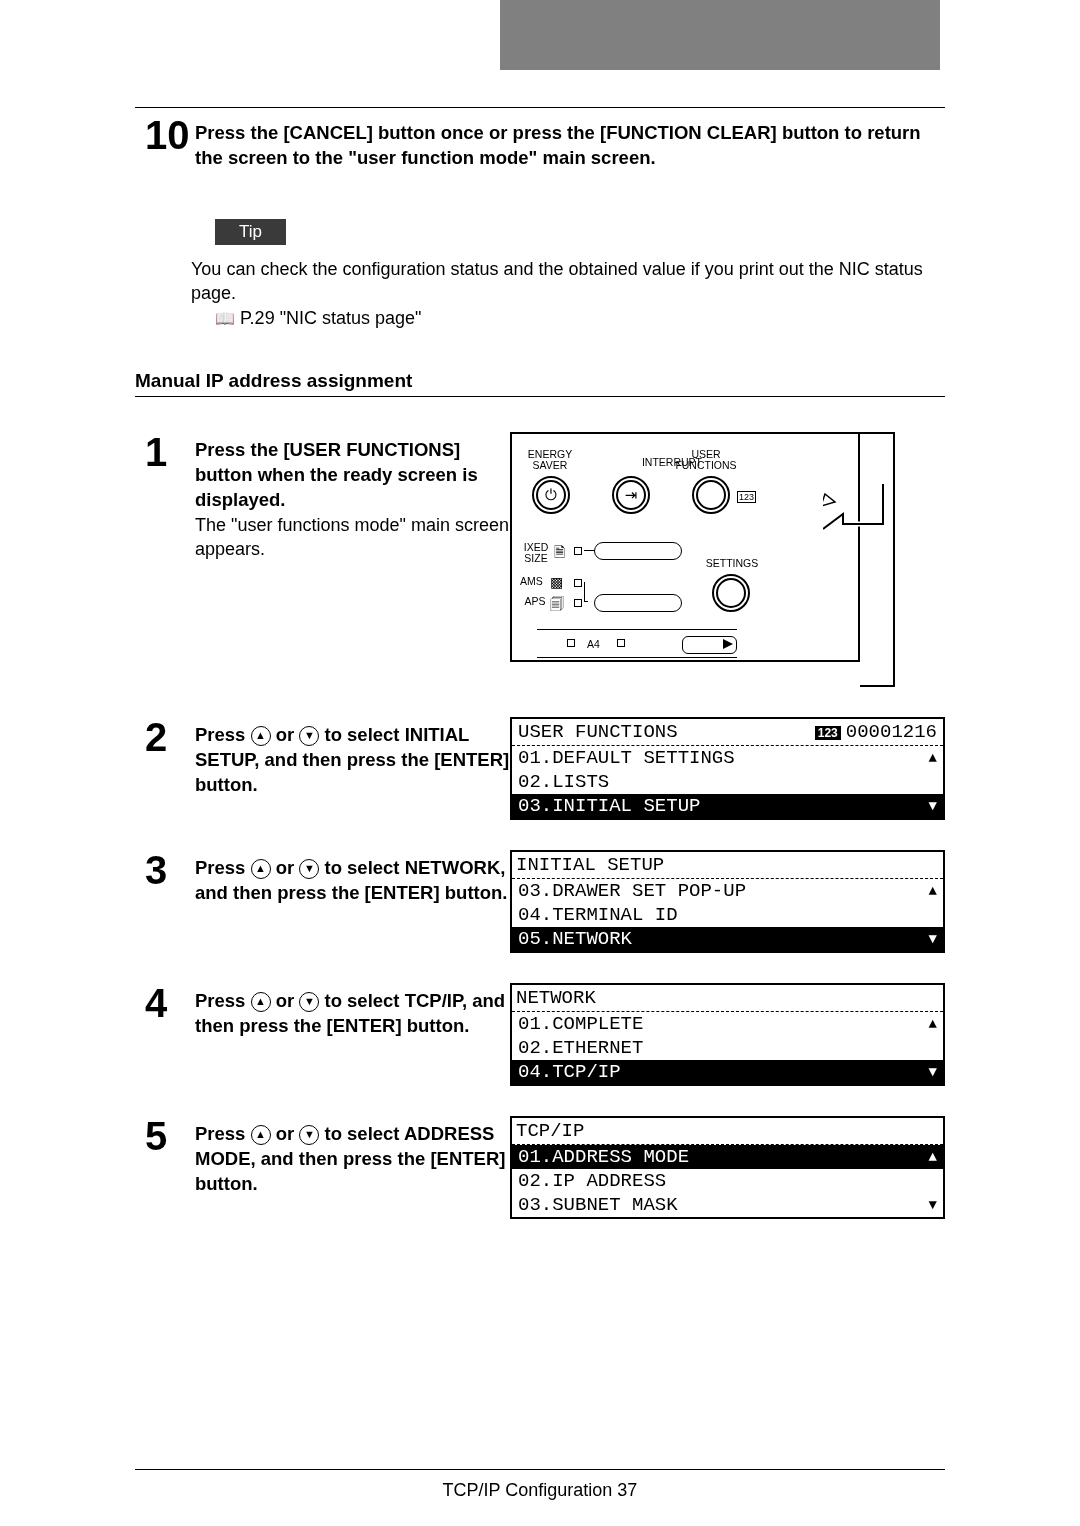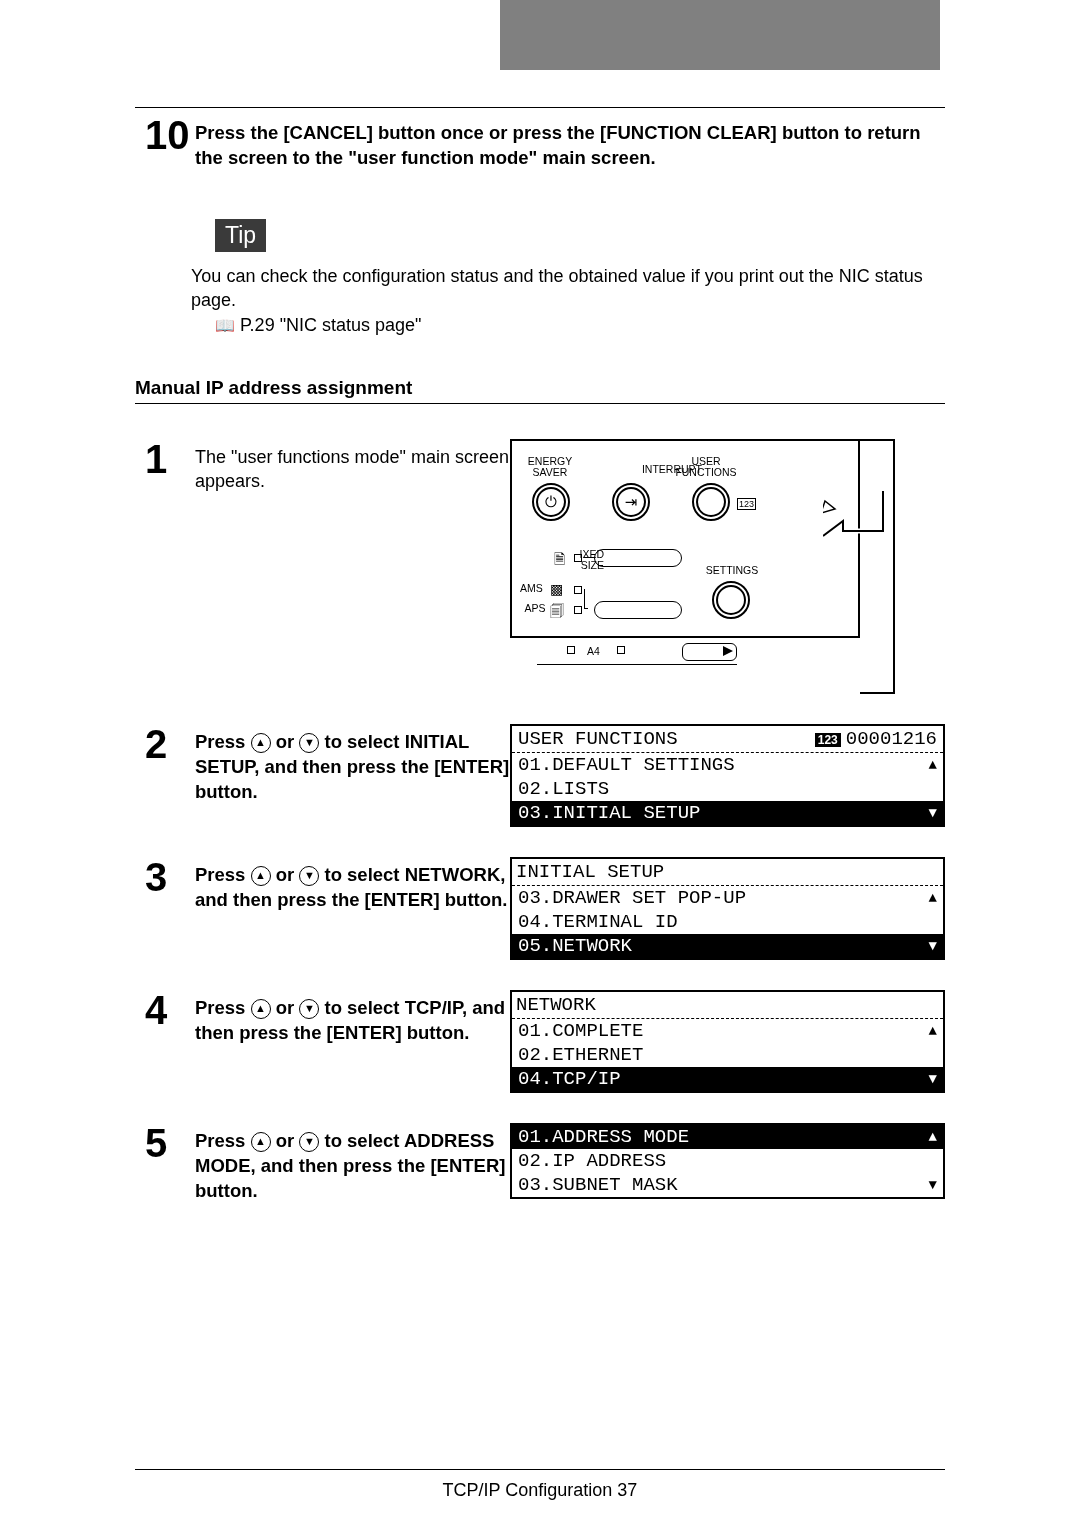--- a/index.html
+++ b/index.html
@@ -57,22 +57,22 @@
     line-height: 1.35;
   }
   .step-text {
     font-size: 18px;
     line-height: 1.35;
   }
   .tip-label {
     display: inline-block;
     background: #3a3a3a;
     color: #fff;
-    padding: 3px 10px;
-    font-size: 23px;
+    padding: 3px 24px;
+    font-size: 17px;
     margin: 30px 0 12px 80px;
   }
   .tip-text {
     margin-left: 56px;
     font-size: 18px;
     line-height: 1.35;
   }
   .ref-line {
     margin-left: 80px;
     font-size: 18px;
@@ -158,21 +158,21 @@
     align-items: center;
     justify-content: center;
     font-size: 11px;
     vertical-align: middle;
     line-height: 1;
   }
   
   .panel {
     border: 2px solid #000;
     width: 350px;
-    height: 199px;
+    height: 230px;
     position: relative;
     background: #fff;
   }
   .panel .lbl { position: absolute; font-size: 10.5px; text-align: center; line-height: 1.05; font-family: Arial, sans-serif; }
   .panel .btn-circle {
     position: absolute;
     border: 6px double #000;
     border-radius: 50%;
     background: #fff;
     display: flex;
@@ -233,36 +233,37 @@
   </div>
 
   <div class="section-title">Manual IP address assignment</div>
   <div class="section-underline"></div>
 
   
   <div class="two-col">
     <div class="left">
       <div class="step-num">1</div>
       <div class="step-body">
+        <div class="step-title">Press the [USER FUNCTIONS] button when the ready screen is displayed.</div>
         <div class="step-text">The "user functions mode" main screen appears.</div>
       </div>
     </div>
     <div class="right">
       <div class="panel-wrap">
         <div class="panel">
           <div class="lbl" style="left:12px; top:15px; width:52px;"><span>ENERGY SAVER</span></div>
           <div class="lbl" style="left:85px; top:23px; width:70px;margin-left:40px;"><span>INTERRUPT</span></div>
           <div class="lbl" style="left:158px; top:15px; width:72px;"><span>USER FUNCTIONS</span></div>
 
           <div class="btn-circle" style="left:20px; top:42px; width:38px; height:38px;">⏻</div>
           <div class="btn-circle" style="left:100px; top:42px; width:38px; height:38px;">⇥</div>
           <div class="btn-circle" style="left:180px; top:42px; width:38px; height:38px;"></div>
           <span style="position:absolute; left:225px; top:57px; font-size:9px; border:1px solid #000; padding:0 1px;"><span>123</span></span>
 
-          <div class="lbl" style="left:4px; top:108px; width:40px; text-align:right;margin-left:48px;"><span>IXED SIZE</span></div>
+          <div class="lbl" style="left:4px; top:108px; width:40px; text-align:center;"><span>IXED SIZE</span></div>
           <span style="position:absolute; left:42px; top:108px; font-size:14px;">🗎</span>
           <div class="small-square" style="left:62px; top:113px;"></div>
           <div style="position:absolute; left:72px; top:116px; width:10px; border-top:1.5px solid #000;"></div>
           <div class="track" style="left:82px; top:108px; width:88px;"></div>
 
           <div class="lbl" style="left:190px; top:124px; width:60px;"><span>SETTINGS</span></div>
           <div class="btn-circle" style="left:200px; top:140px; width:38px; height:38px;"></div>
 
           <div class="lbl" style="left:8px; top:142px; width:30px; text-align:left;"><span>AMS</span></div>
           <span style="position:absolute; left:38px; top:140px; font-size:14px;">▩</span>
@@ -381,20 +382,21 @@
   
   <div class="two-col" style="margin-bottom:0;">
     <div class="left">
       <div class="step-num">5</div>
       <div class="step-body step-title">
         <span>Press </span><span class="circled">▲</span><span> or </span><span class="circled">▼</span><span> to select ADDRESS MODE, and then press the [ENTER] button.</span>
       </div>
     </div>
     <div class="right">
       <div class="lcd">
+        <div class="lcd-head-single">TCP/IP</div>
         <div class="lcd-row selected">
             <span>01.ADDRESS MODE</span>
             <span class="arr arrow-up"></span>
           </div>
         <div class="lcd-row">
             <span>02.IP ADDRESS</span>
             <span></span>
           </div>
         <div class="lcd-row">
             <span>03.SUBNET MASK</span>

